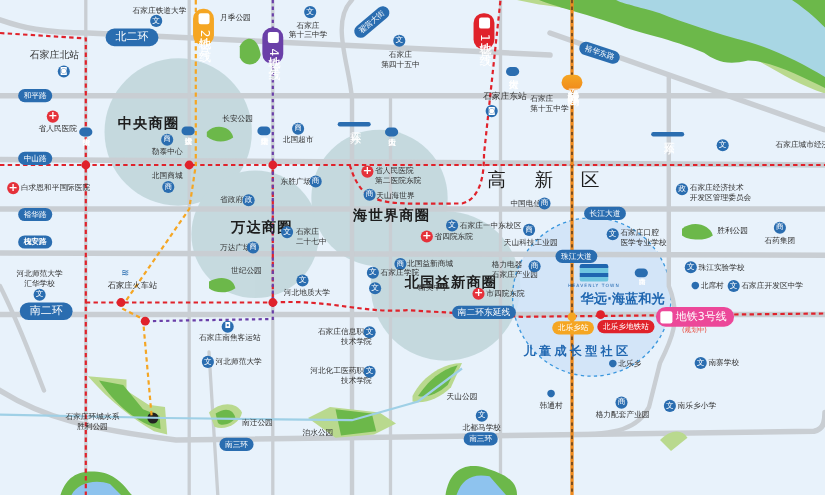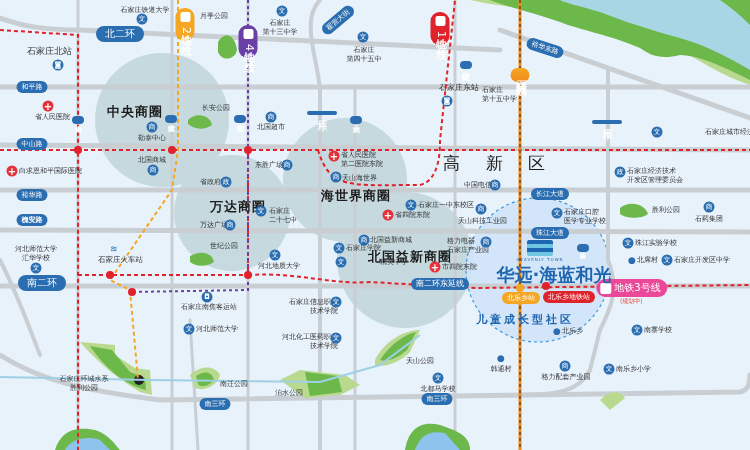--- a/index.html
+++ b/index.html
@@ -141,37 +141,37 @@
 <div class="road v" style="left:78px;top:120px;">中华大街</div>
 <div class="road v" style="left:171px;top:119px;">建设大街</div>
 <div class="road v" style="left:240px;top:119px;">建华大街</div>
 <div class="road" style="left:32px;top:87px;">和平路</div>
 <div class="road" style="left:32px;top:144px;">中山路</div>
 <div class="road" style="left:32px;top:195px;">裕华路</div>
 <div class="road" style="left:32px;top:220px;font-weight:bold;">槐安路</div>
 <div class="road big" style="left:42px;top:283px;">南二环</div>
 <div class="road" style="left:440px;top:284px;font-size:8px;">南二环东延线</div>
 <div class="road" style="left:550px;top:194px;">长江大道</div>
-<div class="road" style="left:550px;top:233px;">珠江大道</div>
+<div class="road" style="left:524px;top:233px;">珠江大道</div>
 <div class="road v" style="left:583px;top:248px;font-size:6px;">黄山路</div>
 <div class="road" style="left:215px;top:404px;">南三环</div>
 <div class="road" style="left:437px;top:399px;">南三环</div>
 
 <div class="district" style="left:135px;top:103px;">中央商圈</div>
 <div class="district" style="left:238px;top:198px;">万达商圈</div>
 <div class="district" style="left:356px;top:187px;">海世界商圈</div>
 <div class="district" style="left:410px;top:248px;">北国益新商圈</div>
 
 <div class="zone" style="left:443px;top:152px;">高</div>
 <div class="zone" style="left:486px;top:152px;">新</div>
 <div class="zone" style="left:528px;top:152px;">区</div>
 
 <div style="position:absolute;left:527px;top:240px;width:26px;height:16px;background:linear-gradient(#1f66b0 0 25%,#6fc6e0 25% 50%,#1f66b0 50% 75%,#6fc6e0 75%);border-radius:2px;"></div>
 <div class="lbl c" style="left:540px;top:257px;font-size:4px;color:#1f66b0;letter-spacing:1px;">HEAVENLY TOWN</div>
-<div class="project" style="left:554px;top:263px;font-size:18px;">华远·海蓝和光</div>
+<div class="project" style="left:566px;top:263px;font-size:12px;">华远·海蓝和光</div>
 <div class="project" style="left:525px;top:312px;font-size:11px;letter-spacing:3px;">儿童成长型社区</div>
 <div class="station-tag" style="left:521px;top:298px;background:#f5a623;">北乐乡站</div>
 <div class="station-tag" style="left:569px;top:297px;background:#e0222b;">北乐乡地铁站</div>
 
 <div class="lbl" style="left:27px;top:46px;font-size:9px;">石家庄北站</div>
 <div class="poi" style="left:58px;top:65px;">◙</div>
 <div class="lbl" style="left:413px;top:83px;font-size:8px;margin-left:26px;">石家庄东站</div>
 <div class="poi" style="left:447px;top:101px;">◙</div>
 <div class="lbl" style="left:98px;top:255px;font-size:7.5px;">石家庄火车站</div>
 <div class="lbl" style="left:110px;top:244px;color:#2a6db0;font-size:9px;">≋</div>

